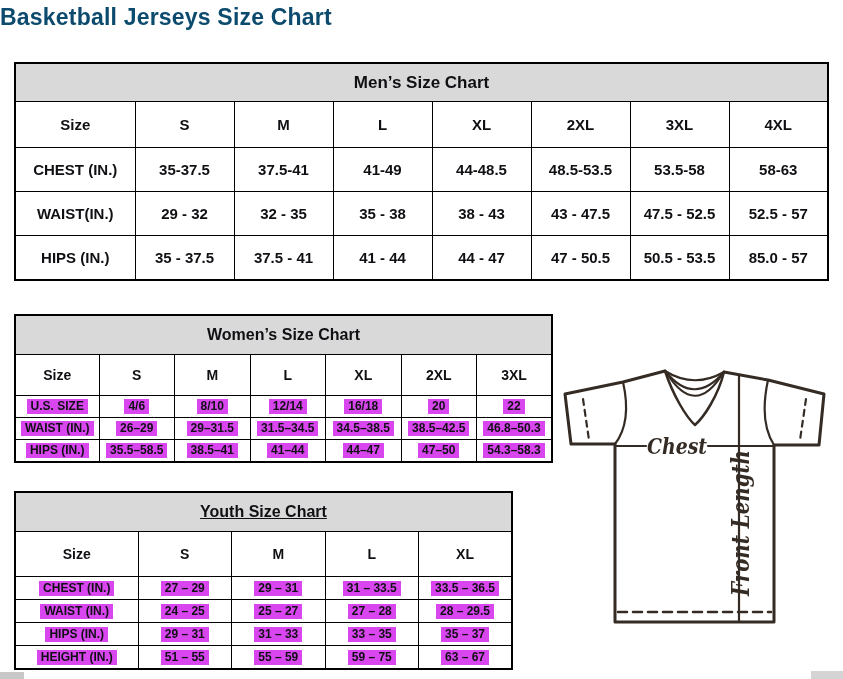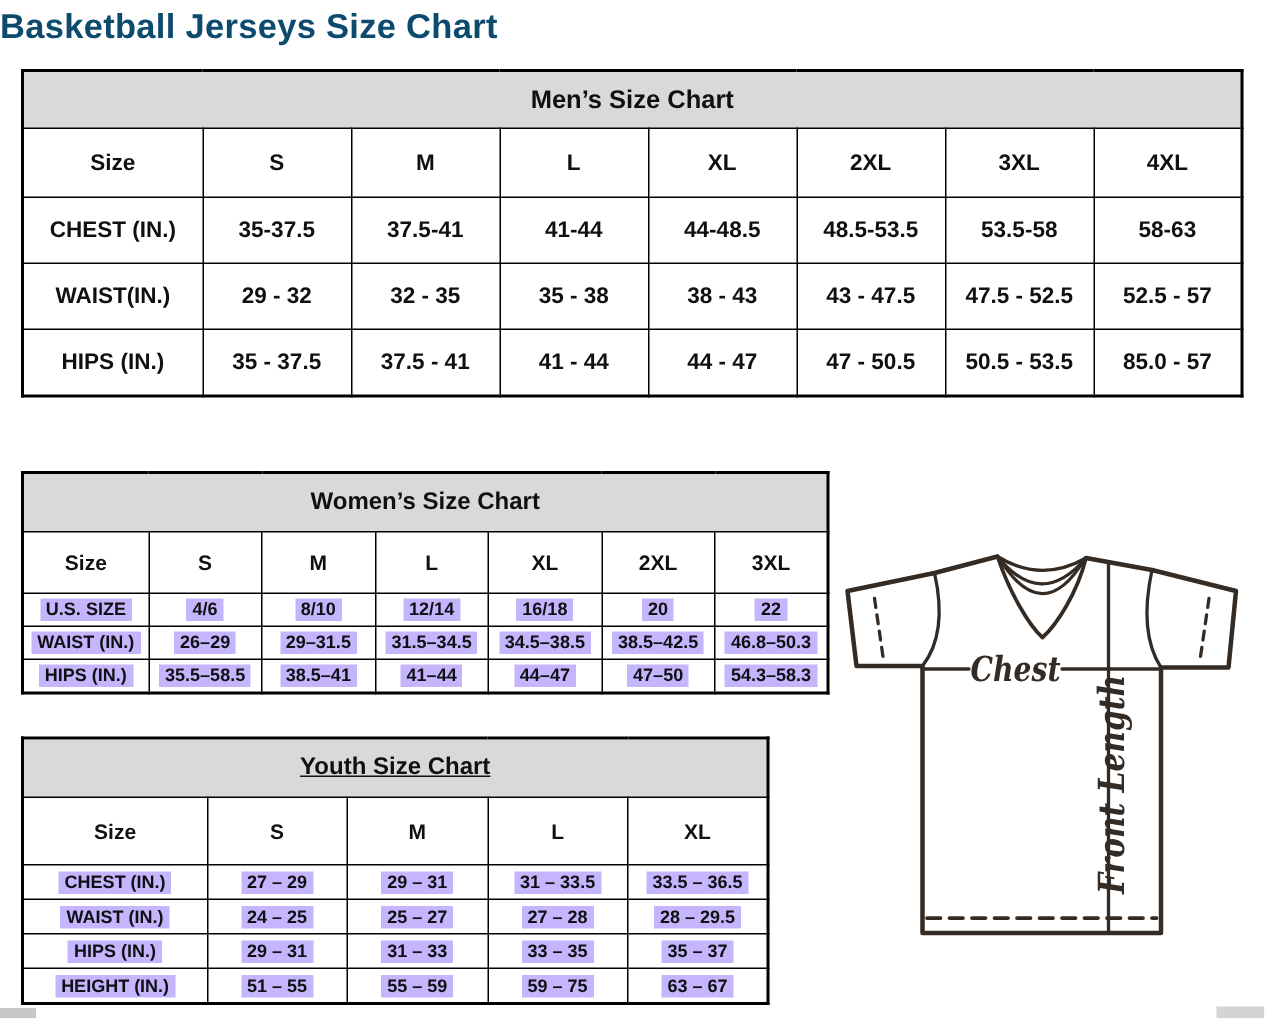--- a/index.html
+++ b/index.html
@@ -8,41 +8,41 @@
   .page-title{position:absolute;top:4px;left:0;width:100%;text-align:left;
         font-size:23px;font-weight:bold;color:#0c4a6e;letter-spacing:0.2px;}
 
   table{position:absolute;border-collapse:collapse;table-layout:fixed;
         border:2px solid #000;background:#fff;}
   th,td{border:1px solid #000;text-align:center;vertical-align:middle;
         padding:0 2px;overflow:hidden;}
   .band{background:#d9d9d9;font-weight:bold;}
 
   
-  .mens{left:14px;top:46px;width:815px;}
+  .mens{left:14px;top:62px;width:815px;}
   .mens .band{font-size:17px;height:37px;}
   .mens .cols th{font-size:15px;font-weight:bold;height:45px;}
   .mens .data td{font-size:15px;font-weight:bold;height:43px;}
   .mens .rowlabel{font-size:14px;}
 
   
   .womens{left:14px;top:314px;width:539px;}
   .womens .band{font-size:16px;height:38px;}
   .womens .cols th{font-size:14px;font-weight:bold;height:40px;}
   .womens .data td{font-size:12px;font-weight:bold;height:21px;}
   .womens .rowlabel{font-size:11px;}
 
   
   .youth{left:14px;top:491px;width:499px;}
   .youth .band{font-size:16px;height:38px;text-decoration:underline;}
   .youth .cols th{font-size:14px;font-weight:bold;height:44px;}
   .youth .data td{font-size:12px;font-weight:bold;height:22px;}
   .youth .rowlabel{font-size:11px;}
 
-  .hl{background:#c4b5fd;padding:0 4px;display:inline-block;line-height:1.25;}
+  .hl{background:#d946ef;padding:0 4px;display:inline-block;line-height:1.25;}
 
   .jersey{position:absolute;left:558px;top:362px;width:285px;height:272px;}
 
   .frag{position:absolute;}
   .frag-left{left:0;top:672px;width:24px;height:7px;background:#c8c8c8;}
   .frag-right{left:811px;top:671px;width:32px;height:8px;background:#d4d4d4;}
 </style>
 </head>
 <body>
 
@@ -72,21 +72,21 @@
       <th>L</th>
       <th>XL</th>
       <th>2XL</th>
       <th>3XL</th>
       <th>4XL</th>
     </tr>
     <tr class="data">
       <td class="rowlabel">CHEST (IN.)</td>
       <td>35-37.5</td>
       <td>37.5-41</td>
-      <td>41-44</td>
+      <td>41-49</td>
       <td>44-48.5</td>
       <td>48.5-53.5</td>
       <td>53.5-58</td>
       <td>58-63</td>
     </tr>
     <tr class="data">
       <td class="rowlabel">WAIST(IN.)</td>
       <td>29 - 32</td>
       <td>32 - 35</td>
       <td>35 - 38</td>

